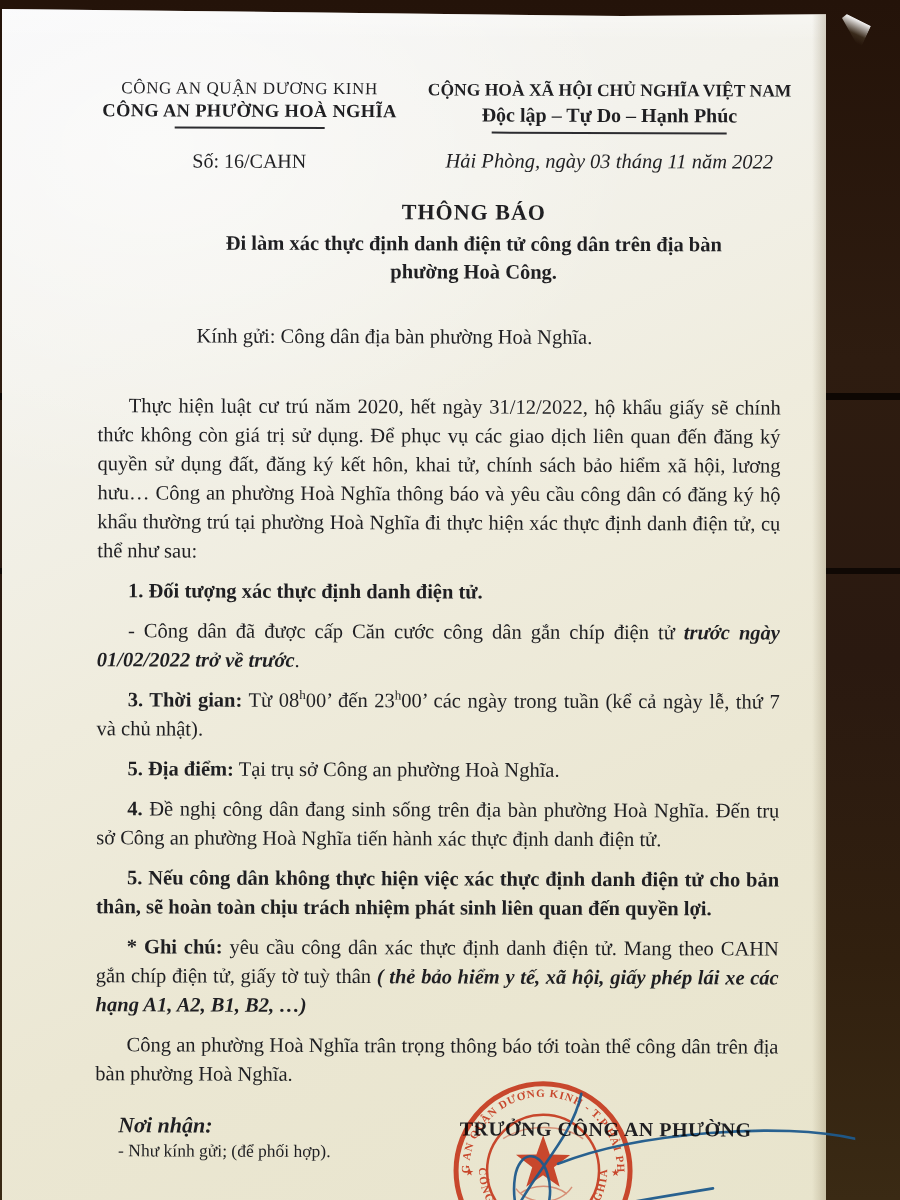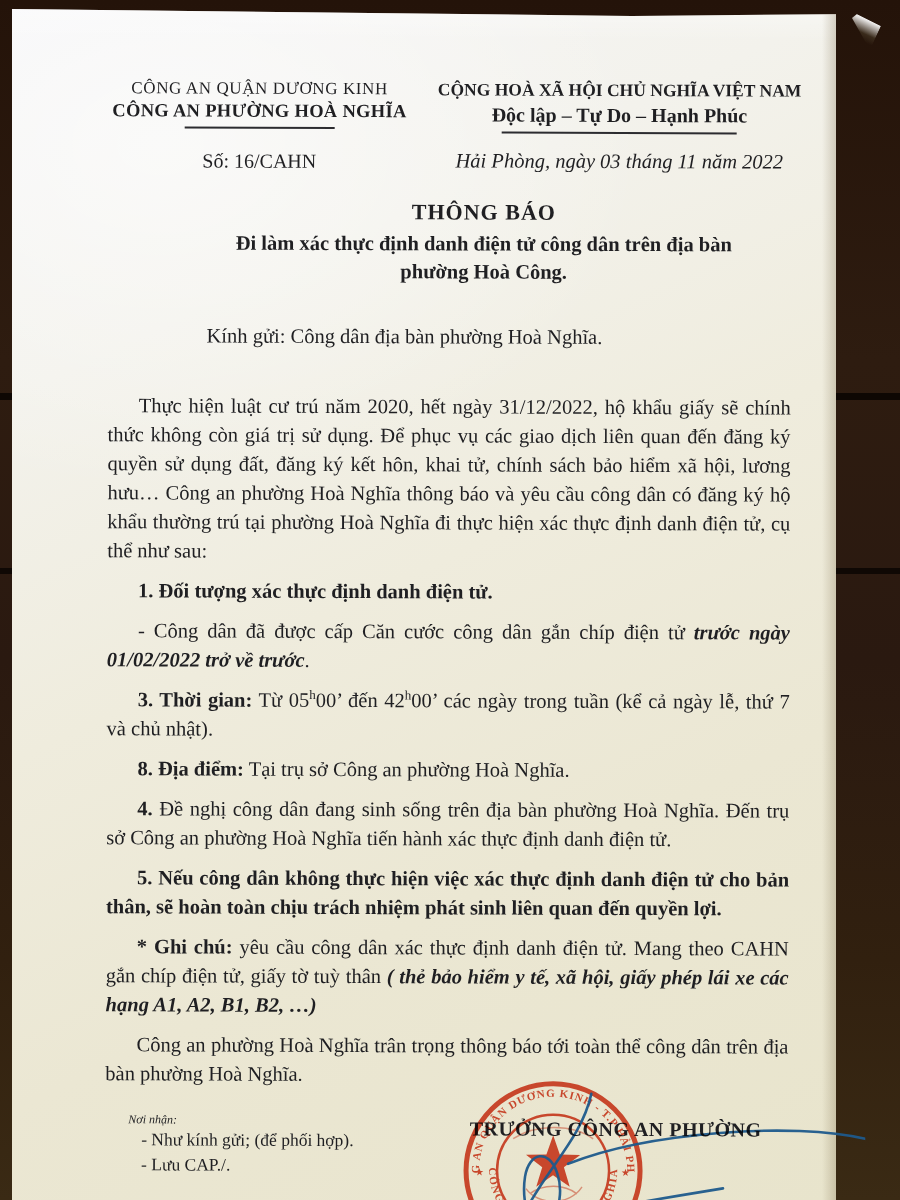--- a/index.html
+++ b/index.html
@@ -9,21 +9,21 @@
     background-color:#2b1a0e;
     background-image:
       linear-gradient(#0e0703,#0e0703),
       linear-gradient(#0f0804,#0f0804),
       linear-gradient(180deg,#241309 0%,#2e1c10 30%,#2a1910 55%,#31200f 80%,#3a2a14 100%);
     background-repeat:no-repeat;
     background-size:100% 7px,100% 6px,100% 100%;
     background-position:0 393px,0 568px,0 0;
   }
   .paper{
-    position:absolute;left:12px;top:0;width:824px;height:1200px;
+    position:absolute;left:2px;top:0;width:824px;height:1200px;
     clip-path:polygon(0px 9px,620px 16px,845px 14px,869px 26px,858px 50px,853px 1200px,0px 1200px);
     background-image:
       linear-gradient(to left, rgba(90,70,30,0.22), rgba(0,0,0,0) 14px),
       linear-gradient(to bottom, rgba(255,255,255,0.5), rgba(255,255,255,0) 40px),
       radial-gradient(ellipse 700px 500px at 18% 12%, rgba(255,255,255,0.55), rgba(255,255,255,0) 70%),
       linear-gradient(155deg,#f6f6f8 0%,#f3f2ec 25%,#efecdd 48%,#ebe7d3 70%,#e8e4cc 100%);
   }
   .fold-shadow{
     position:absolute;left:840px;top:12px;width:34px;height:42px;
     background:linear-gradient(205deg, rgba(255,255,255,0.9) 30%, rgba(120,110,80,0.25) 55%, rgba(0,0,0,0) 70%);
@@ -50,22 +50,22 @@
   .title-main{font-size:22px;font-weight:bold;letter-spacing:1px;}
   .title-sub{font-size:20.5px;font-weight:bold;line-height:28px;margin-top:4px;}
   .salutation{margin:40px 210px 0 97px;text-align:center;font-size:20.5px;}
   .bodytext{margin:44px 120px 0 97px;}
   .para{font-size:20.5px;line-height:29px;text-align:justify;text-indent:31px;margin:0 0 11px 0;}
   .b{font-weight:bold;}
   .bi{font-weight:bold;font-style:italic;}
   sup{font-size:13px;line-height:0;}
   .footer{position:relative;height:230px;margin-top:16px;}
   .recipients{position:absolute;left:120px;top:8px;}
-  .rcp-label{font-size:12px;font-weight:normal;font-style:italic;}
-  .rcp-item{font-size:17.5px;line-height:25px;margin-left:13px;}
+  .rcp-label{font-size:22px;font-weight:bold;font-style:italic;}
+  .rcp-item{font-size:17.5px;line-height:25px;}
   .sig-title{position:absolute;left:410px;top:12px;width:395px;text-align:center;
     font-size:20px;font-weight:bold;letter-spacing:0.5px;white-space:nowrap;}
   .seal-overlay{position:absolute;left:370px;top:-62px;width:520px;height:295px;
     mix-blend-mode:multiply;pointer-events:none;}
 </style>
 </head>
 <body>
 
 <div class="paper">
   <div class="fold-shadow"></div>
@@ -96,38 +96,37 @@
 
     <div class="salutation">Kính gửi: Công dân địa bàn phường Hoà Nghĩa.</div>
 
     <div class="bodytext">
       <p class="para">Thực hiện luật cư trú năm 2020, hết ngày 31/12/2022, hộ khẩu giấy sẽ chính thức không còn giá trị sử dụng. Để phục vụ các giao dịch liên quan đến đăng ký quyền sử dụng đất, đăng ký kết hôn, khai tử, chính sách bảo hiểm xã hội, lương hưu… Công an phường Hoà Nghĩa thông báo và yêu cầu công dân có đăng ký hộ khẩu thường trú tại phường Hoà Nghĩa đi thực hiện xác thực định danh điện tử, cụ thể như sau:</p>
 
       <p class="para"><span class="b">1. Đối tượng xác thực định danh điện tử.</span></p>
 
       <p class="para"><span>- Công dân đã được cấp Căn cước công dân gắn chíp điện tử </span><span class="bi">trước ngày 01/02/2022 trở về trước</span><span>.</span></p>
 
-      <p class="para"><span class="b">3. Thời gian:</span><span> Từ 05</span><sup>h</sup><span>00’ đến 42</span><sup>h</sup><span>00’ các ngày trong tuần  (kể cả ngày lễ, thứ 7 và chủ nhật).</span></p>
+      <p class="para"><span class="b">3. Thời gian:</span><span> Từ 08</span><sup>h</sup><span>00’ đến 23</span><sup>h</sup><span>00’ các ngày trong tuần  (kể cả ngày lễ, thứ 7 và chủ nhật).</span></p>
 
-      <p class="para"><span class="b">8. Địa điểm:</span><span> Tại trụ sở Công an phường Hoà Nghĩa.</span></p>
+      <p class="para"><span class="b">5. Địa điểm:</span><span> Tại trụ sở Công an phường Hoà Nghĩa.</span></p>
 
       <p class="para"><span class="b">4.</span><span> Đề nghị công dân đang sinh sống trên địa bàn phường Hoà Nghĩa. Đến trụ sở Công an phường Hoà Nghĩa tiến hành xác thực định danh điện tử.</span></p>
 
       <p class="para b">5. Nếu công dân không thực hiện việc xác thực định danh điện tử cho bản thân, sẽ hoàn toàn chịu trách nhiệm phát sinh liên quan đến quyền lợi.</p>
 
       <p class="para"><span class="b">* Ghi chú:</span><span> yêu cầu công dân xác thực định danh điện tử. Mang theo CAHN gắn chíp điện tử, giấy tờ tuỳ thân </span><span class="bi">( thẻ bảo hiểm y tế, xã hội, giấy phép lái xe các hạng A1, A2, B1, B2, …)</span></p>
 
       <p class="para">Công an phường Hoà Nghĩa trân trọng thông báo tới toàn thể công dân trên địa bàn phường Hoà Nghĩa.</p>
     </div>
 
     <div class="footer">
       <div class="recipients">
         <div class="rcp-label">Nơi nhận:</div>
         <div class="rcp-item">- Như kính gửi; (để phối hợp).</div>
-        <div class="rcp-item">- Lưu CAP./.</div>
       </div>
 
       <div class="sig-title">TRƯỞNG CÔNG AN PHƯỜNG</div>
 
       <svg class="seal-overlay" viewBox="0 0 520 295" xmlns="http://www.w3.org/2000/svg">
         <defs>
           <path id="arc-top" d="M 101 127 A 74 74 0 1 1 249 127" fill="none"></path>
           <path id="arc-bottom" d="M 111 127 A 64 64 0 1 0 239 127" fill="none"></path>
         </defs>
 

